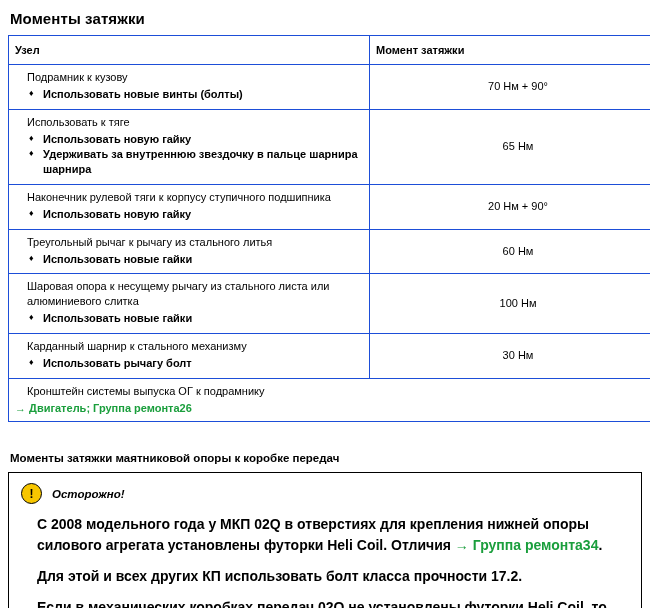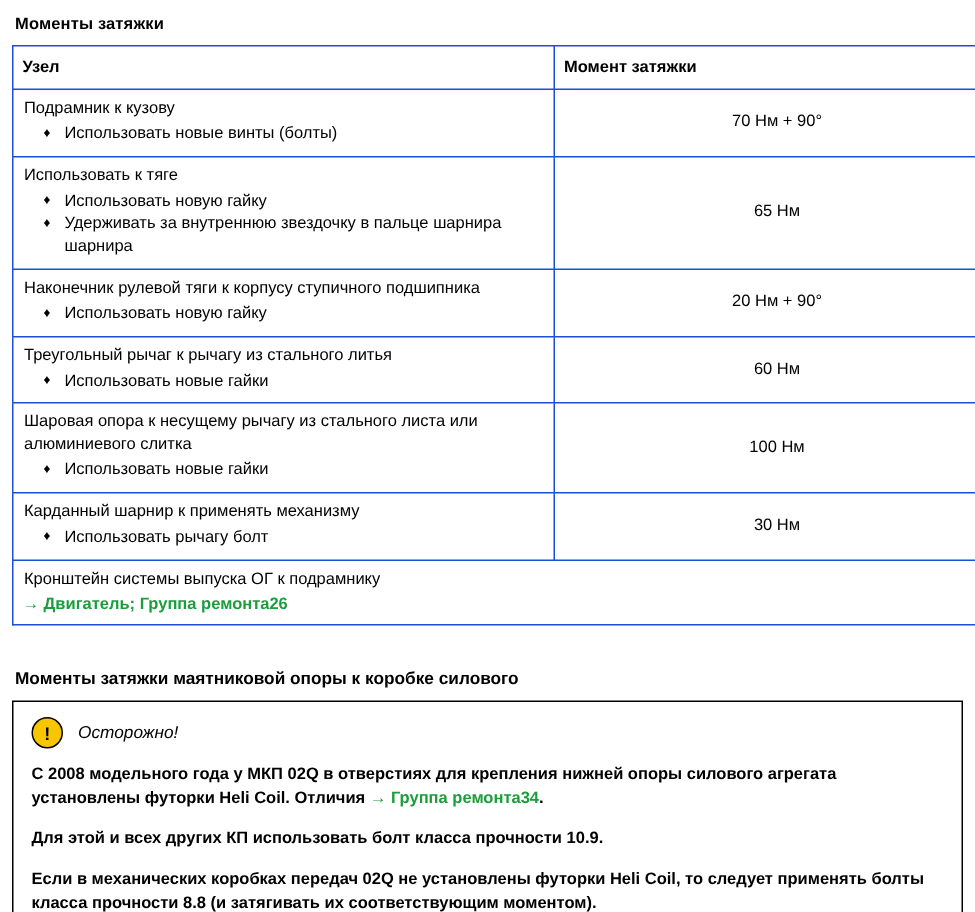--- a/index.html
+++ b/index.html
@@ -16,21 +16,21 @@
     position: relative;
     overflow: hidden;
   }
   .page {
     padding: 8px 8px 0 8px;
     box-sizing: border-box;
     width: 650px;
   }
   .section-title {
     font-weight: bold;
-    font-size: 11px;
+    font-size: 15px;
     margin: 2px 0 8px 2px;
     letter-spacing: 0.1px;
   }
   table.torque {
     border-collapse: collapse;
     width: 634px;
     table-layout: fixed;
     border: 1px solid #000;
   }
   table.torque th, table.torque td {
@@ -46,26 +46,27 @@
     height: 20px;
     padding-top: 4px;
     padding-bottom: 4px;
   }
   th.col-right, td.col-right {
     text-align: center;
   }
   .col-a { width: 348px; }
   .col-b { width: 284px; }
   .cell-main {
-    margin: 0 0 2px 1px;
+    margin: 0 0 2px 12px;
   }
   ul.bullets {
     list-style: none;
     margin: 1px 0 0 0;
     padding: 0;
+    font-weight: bold;
   }
   ul.bullets li {
     position: relative;
     padding-left: 28px;
     margin: 1px 0;
     line-height: 1.35;
   }
   ul.bullets li::before {
     content: "\2666";
     position: absolute;
@@ -109,29 +110,29 @@
     display: inline-flex;
     align-items: center;
     justify-content: center;
     font-weight: bold;
     font-size: 12px;
     line-height: 1;
     color: #000;
     flex: 0 0 auto;
   }
   .warn-title {
-    font-weight: normal;
+    font-weight: bold;
     font-style: italic;
     font-size: 11.5px;
   }
   .warn-p {
     font-weight: bold;
-    font-size: 11px;
+    font-size: 14px;
     line-height: 1.45;
-    margin: 0 0 11px 0;
+    margin: 0 0 11px 16px;
   }
   .warn-p:last-child { margin-bottom: 0; }
   .green {
     color: #1a9e3c;
   }
 </style>
 </head>
 <body>
 
 <div class="page">
@@ -192,21 +193,21 @@
           <div class="cell-main">Шаровая опора к несущему рычагу из стального листа или алюминиевого слитка</div>
           <ul class="bullets">
             <li>Использовать новые гайки</li>
           </ul>
         </td>
         <td class="col-b col-right">100 Нм</td>
       </tr>
 
       <tr>
         <td class="col-a">
-          <div class="cell-main">Карданный шарнир к применять механизму</div>
+          <div class="cell-main">Карданный шарнир к стального механизму</div>
           <ul class="bullets">
             <li>Использовать рычагу болт</li>
           </ul>
         </td>
         <td class="col-b col-right">30 Нм</td>
       </tr>
 
       <tr>
         <td class="col-a" colspan="2">
           <div class="cell-main">Кронштейн системы выпуска ОГ к подрамнику</div>
@@ -214,27 +215,27 @@
             <span class="link-arrow">→</span>
             <span>Двигатель; Группа ремонта26</span>
           </div>
         </td>
       </tr>
     </tbody>
   </table>
 
   <div class="spacer-1"></div>
 
-  <div class="section-title-2">Моменты затяжки маятниковой опоры к коробке силового</div>
+  <div class="section-title-2">Моменты затяжки маятниковой опоры к коробке передач</div>
 
   <div class="warn-box">
     <div class="warn-head">
       <span class="warn-icon">!</span>
       <span class="warn-title">Осторожно!</span>
     </div>
     <p class="warn-p">
       <span>С 2008 модельного года у МКП 02Q в отверстиях для крепления нижней опоры силового агрегата установлены футорки Heli Coil. Отличия </span><span class="green">→</span>&nbsp;<span class="green">Группа ремонта34</span><span>.</span>
     </p>
-    <p class="warn-p">Для этой и всех других КП использовать болт класса прочности 10.9.</p>
+    <p class="warn-p">Для этой и всех других КП использовать болт класса прочности 17.2.</p>
     <p class="warn-p">Если в механических коробках передач 02Q не установлены футорки Heli Coil, то следует применять болты класса прочности 8.8 (и затягивать их соответствующим моментом).</p>
   </div>
 
 </div>
 
 </body></html>

